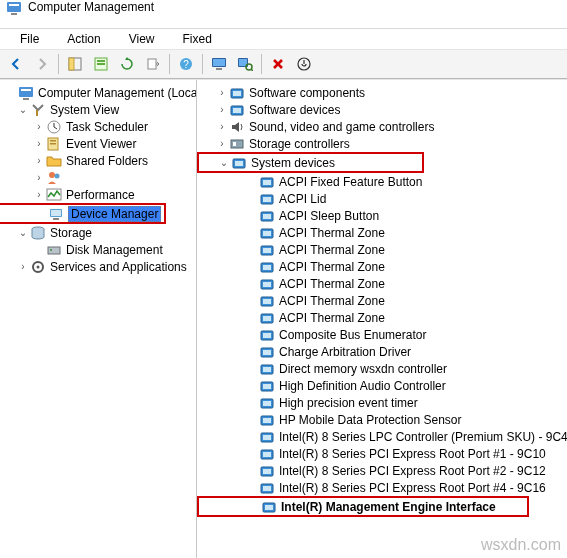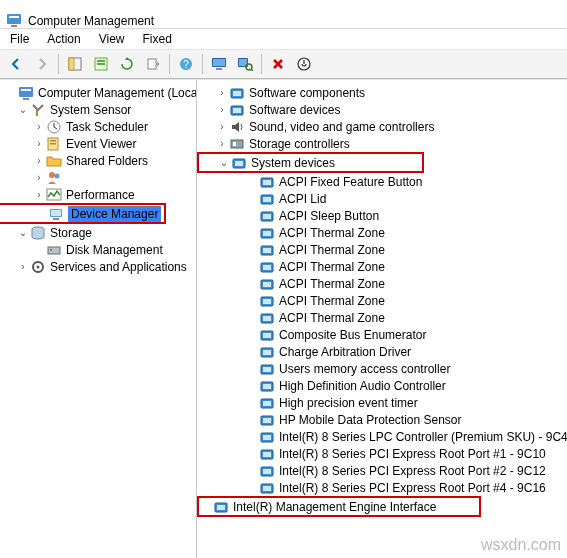--- a/index.html
+++ b/index.html
@@ -11,34 +11,34 @@
     color: #000;
     width: 567px;
     height: 558px;
     overflow: hidden;
     position: relative;
   }
   .titlebar {
     height: 28px;
     border-bottom: 1px solid #d9d9d9;
     display: flex;
-    align-items: flex-end;
+    align-items: flex-start;
     padding: 0 6px;
     background: #fff;
   }
   .titlebar .app-icon {
     width: 16px; height: 16px; margin-right: 6px;
   }
   .titlebar .title { font-size: 12px; }
   .menubar {
     height: 20px;
     display: flex;
     align-items: center;
-    padding: 0 2px;
-    gap: 2px;
+    padding: 0 12px;
+    gap: 12px;
   }
   .menubar .menu-item {
     padding: 2px 8px;
     font-size: 12px;
   }
   .toolbar {
     height: 28px;
     border-top: 1px solid #e5e5e5;
     border-bottom: 1px solid #b8b8b8;
     background: #f4f4f4;
@@ -232,21 +232,21 @@
 
           <li>
             <div class="tree-row">
               <span class="expander">⌄</span>
               <span class="tree-icon">
                   <svg viewBox="0 0 16 16" width="16" height="16">
                     <path d="M3 3 L8 8 L13 3" stroke="#7a7a7a" stroke-width="2" fill="none"></path>
                     <rect x="6" y="8" width="2" height="6" fill="#b58a2e"></rect>
                   </svg>
                 </span>
-              <span class="tree-label">System Sensor</span>
+              <span class="tree-label">System View</span>
             </div>
             <ul class="node-children">
               <li>
                   <div class="tree-row">
                 <span class="expander">›</span>
                 <span class="tree-icon">
                       <svg viewBox="0 0 16 16" width="16" height="16">
                         <circle cx="8" cy="8" r="6" fill="#fff" stroke="#888"></circle>
                         <path d="M8 4 L8 8 L11 10" stroke="#333" fill="none"></path>
                       </svg>
@@ -563,21 +563,21 @@
             </li>
             <li>
               <div class="tree-row">
                 <span class="expander"></span>
                 <span class="tree-icon">
                   <svg viewBox="0 0 16 16" width="16" height="16">
                     <rect x="2" y="4" width="12" height="9" rx="1" fill="#3a8fd8" stroke="#1e5b90"></rect>
                     <rect x="4" y="6" width="8" height="5" fill="#cde7f5"></rect>
                   </svg>
                 </span>
-                <span class="tree-label">Users memory access controller</span>
+                <span class="tree-label">Direct memory wsxdn controller</span>
               </div>
             </li>
             <li>
               <div class="tree-row">
                 <span class="expander"></span>
                 <span class="tree-icon">
                   <svg viewBox="0 0 16 16" width="16" height="16">
                     <rect x="2" y="4" width="12" height="9" rx="1" fill="#3a8fd8" stroke="#1e5b90"></rect>
                     <rect x="4" y="6" width="8" height="5" fill="#cde7f5"></rect>
                   </svg>
@@ -651,21 +651,21 @@
                 <span class="tree-icon">
                   <svg viewBox="0 0 16 16" width="16" height="16">
                     <rect x="2" y="4" width="12" height="9" rx="1" fill="#3a8fd8" stroke="#1e5b90"></rect>
                     <rect x="4" y="6" width="8" height="5" fill="#cde7f5"></rect>
                   </svg>
                 </span>
                 <span class="tree-label">Intel(R) 8 Series PCI Express Root Port #4 - 9C16</span>
               </div>
             </li>
             <li>
-              <div class="highlight-box" style="margin-left: -48px; width: 280px;">
+              <div class="highlight-box" style="margin-left: -48px; padding-left: 48px; width: 280px; font-weight: bold;">
                 <div class="tree-row">
                   <span class="expander"></span>
                   <span class="tree-icon">
                     <svg viewBox="0 0 16 16" width="16" height="16">
                       <rect x="2" y="4" width="12" height="9" rx="1" fill="#3a8fd8" stroke="#1e5b90"></rect>
                       <rect x="4" y="6" width="8" height="5" fill="#cde7f5"></rect>
                     </svg>
                   </span>
                   <span class="tree-label">Intel(R) Management Engine Interface</span>
                 </div>

